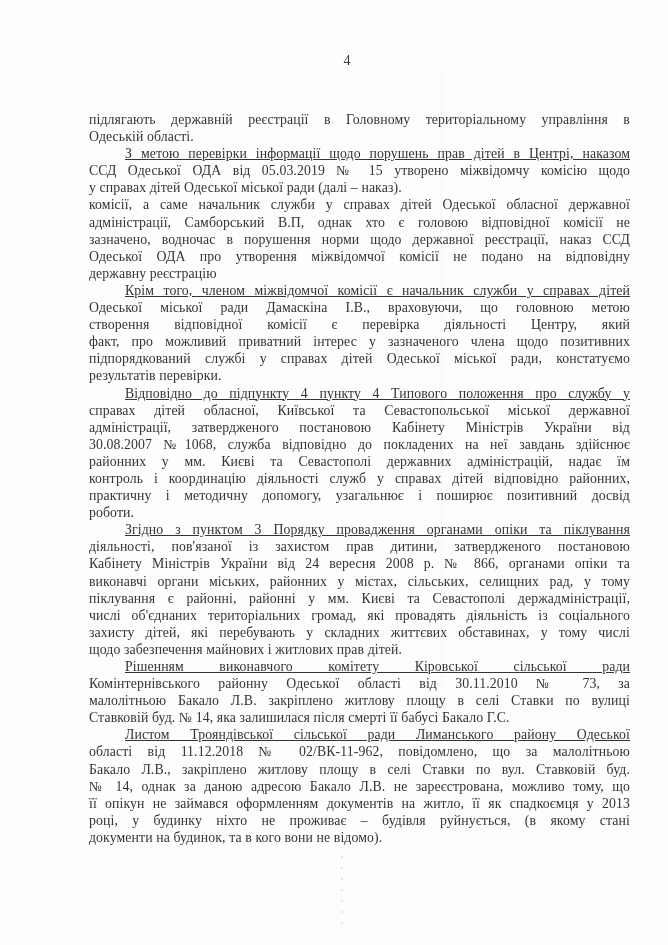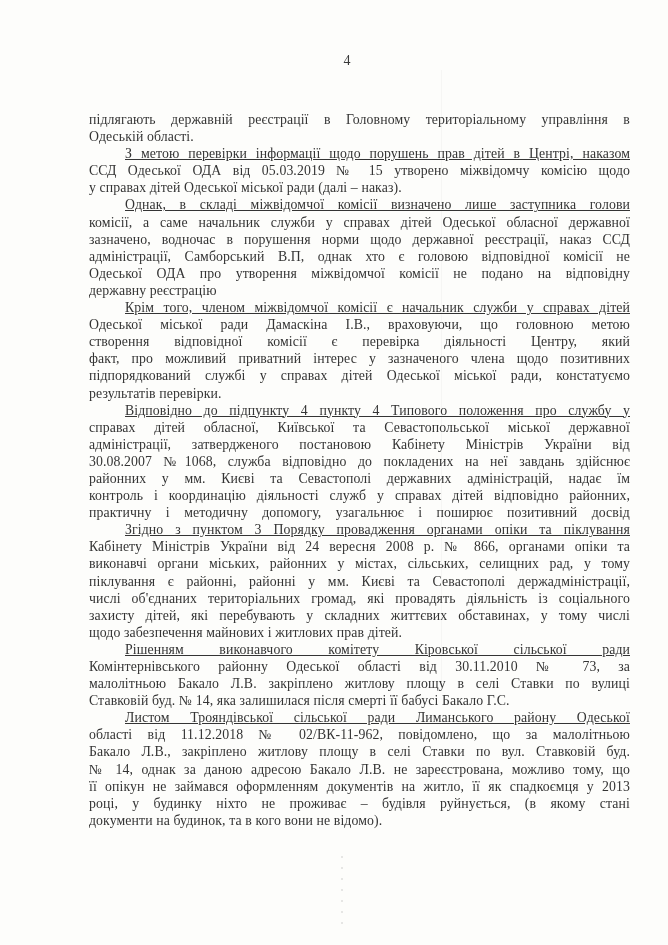--- a/index.html
+++ b/index.html
@@ -89,46 +89,47 @@
       <div class="paragraph">
         <div class="line">підлягають державній реєстрації в Головному територіальному управління в</div>
         <div class="line last">Одеській області.</div>
       </div>
       <div class="paragraph">
         <div class="line indent">З метою перевірки інформації щодо порушень прав дітей в Центрі, наказом</div>
         <div class="line">ССД Одеської ОДА від 05.03.2019 № 15 утворено міжвідомчу комісію щодо</div>
         <div class="line last">у справах дітей Одеської міської ради (далі – наказ).</div>
       </div>
       <div class="paragraph">
-        <div class="line indent">Однак, в складі міжвідомчої комісії визначено лише заступника голови</div>
         <div class="line">комісії, а саме начальник служби у справах дітей Одеської обласної державної</div>
+        <div class="line">адміністрації, Самборський В.П, однак хто є головою відповідної комісії не</div>
         <div class="line">зазначено, водночас в порушення норми щодо державної реєстрації, наказ ССД</div>
-        <div class="line">адміністрації, Самборський В.П, однак хто є головою відповідної комісії не</div>
         <div class="line">Одеської ОДА про утворення міжвідомчої комісії не подано на відповідну</div>
         <div class="line last">державну реєстрацію</div>
       </div>
       <div class="paragraph">
         <div class="line indent">Крім того, членом міжвідомчої комісії є начальник служби у справах дітей</div>
         <div class="line">Одеської міської ради Дамаскіна І.В., враховуючи, що головною метою</div>
         <div class="line">створення відповідної комісії є перевірка діяльності Центру, який</div>
         <div class="line">факт, про можливий приватний інтерес у зазначеного члена щодо позитивних</div>
         <div class="line">підпорядкований службі у справах дітей Одеської міської ради, констатуємо</div>
         <div class="line last">результатів перевірки.</div>
       </div>
       <div class="paragraph">
         <div class="line indent">Відповідно до підпункту 4 пункту 4 Типового положення про службу у</div>
         <div class="line">справах дітей обласної, Київської та Севастопольської міської державної</div>
         <div class="line">адміністрації, затвердженого постановою Кабінету Міністрів України від</div>
         <div class="line">30.08.2007 №1068, служба відповідно до покладених на неї завдань здійснює</div>
         <div class="line">районних у мм. Києві та Севастополі державних адміністрацій, надає їм</div>
         <div class="line">контроль і координацію діяльності служб у справах дітей відповідно районних,</div>
         <div class="line">практичну і методичну допомогу, узагальнює і поширює позитивний досвід</div>
+        <div class="line last">роботи.</div>
       </div>
       <div class="paragraph">
         <div class="line indent">Згідно з пунктом 3 Порядку провадження органами опіки та піклування</div>
+        <div class="line">діяльності, пов'язаної із захистом прав дитини, затвердженого постановою</div>
         <div class="line">Кабінету Міністрів України від 24 вересня 2008 р. № 866, органами опіки та</div>
         <div class="line">виконавчі органи міських, районних у містах, сільських, селищних рад, у тому</div>
         <div class="line">піклування є районні, районні у мм. Києві та Севастополі держадміністрації,</div>
         <div class="line">числі об'єднаних територіальних громад, які провадять діяльність із соціального</div>
         <div class="line">захисту дітей, які перебувають у складних життєвих обставинах, у тому числі</div>
         <div class="line last">щодо забезпечення майнових і житлових прав дітей.</div>
       </div>
       <div class="paragraph">
         <div class="line indent">Рішенням виконавчого комітету Кіровської сільської ради</div>
         <div class="line">Комінтернівського районну Одеської області від 30.11.2010 № 73, за</div>

